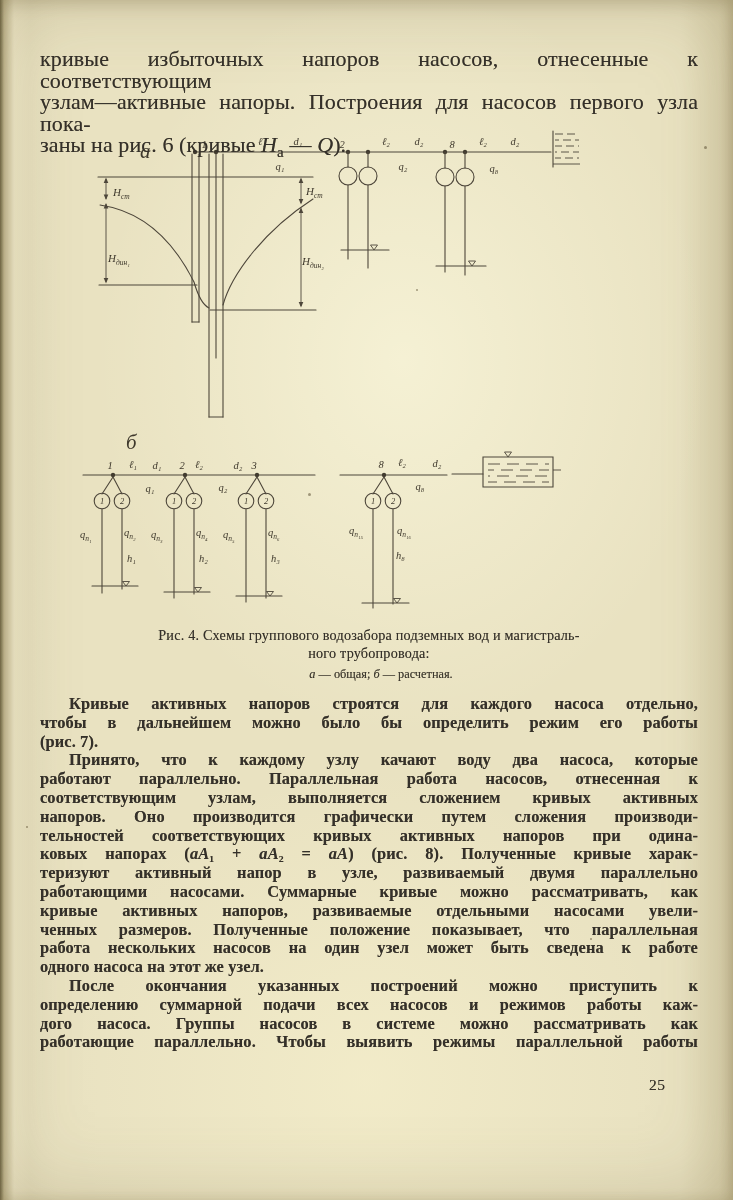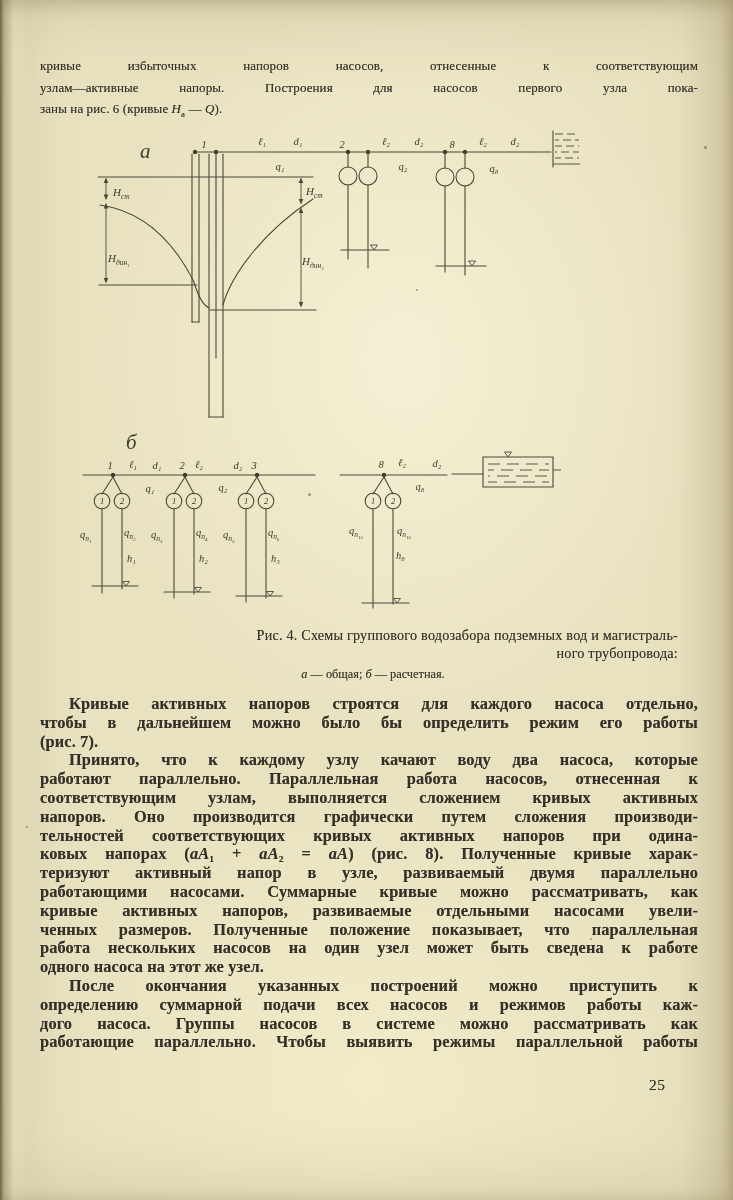--- a/index.html
+++ b/index.html
@@ -8,27 +8,27 @@
     background:
       radial-gradient(ellipse 60% 45% at 55% 30%, rgba(255,253,228,.55), rgba(255,253,228,0) 70%),
       radial-gradient(ellipse 55% 35% at 50% 90%, rgba(250,244,208,.5), rgba(250,244,208,0) 75%),
       linear-gradient(90deg,#6e6749 0px,#c9c09a 4px,#efe8c8 14px,#e7e0bf 30px,#e9e2c1 60px,#e9e2c1 680px,#ddd5b1 720px,#d2c9a4 733px),
       #e9e2c1;
     box-shadow:inset 0 0 80px rgba(110,96,55,.25), inset 0 6px 14px rgba(110,96,55,.22), inset 0 -4px 10px rgba(150,135,85,.12);
     color:#34302a;}
   .par .line{text-align:justify;text-align-last:justify;}
   .par .line.end{text-align-last:left;}
   .par.indent .line:first-child{text-indent:29px;}
-  .top-par{position:absolute;left:40px;top:55px;width:658px;font-size:13px;line-height:21.5px;
+  .top-par{position:absolute;left:40px;top:48px;width:658px;font-size:22px;line-height:21.5px;
     letter-spacing:.1px;text-shadow:0 0 .5px rgba(62,52,30,.55);}
   .body-text{position:absolute;left:40px;top:695px;width:658px;font-size:16.4px;line-height:18.8px;
     letter-spacing:.1px;text-shadow:0 0 .5px rgba(62,52,30,.55);font-weight:bold;}
-  .caption{position:absolute;left:60px;top:626px;width:618px;text-align:right;
+  .caption{position:absolute;left:60px;top:626px;width:618px;text-align:center;
     font-size:14.2px;line-height:18px;letter-spacing:.2px;text-shadow:0 0 .4px rgba(62,52,30,.5);}
-  .legend{position:absolute;left:64px;top:667px;width:618px;text-align:center;font-size:12.3px;
+  .legend{position:absolute;left:72px;top:667px;width:618px;text-align:center;font-size:12.3px;
     color:#3a362e;text-shadow:0 0 .4px rgba(62,52,30,.5);}
   .pageno{position:absolute;left:649px;top:1076px;font-size:15.5px;letter-spacing:.5px;
     text-shadow:0 0 .5px rgba(62,52,30,.55);}
   sub{font-size:68%;}
   svg.fig{position:absolute;left:0;top:0;pointer-events:none;}
   svg .st{stroke:#4d463a;stroke-width:1.1;fill:none;stroke-linecap:round;}
   svg .thin{stroke:#4d463a;stroke-width:.9;fill:none;}
   svg .dot{fill:#423c30;stroke:none;}
   svg .ah{fill:#4d463a;stroke:none;}
   svg text{fill:#3e382c;font-family:"Liberation Serif","DejaVu Serif",serif;font-style:italic;}

